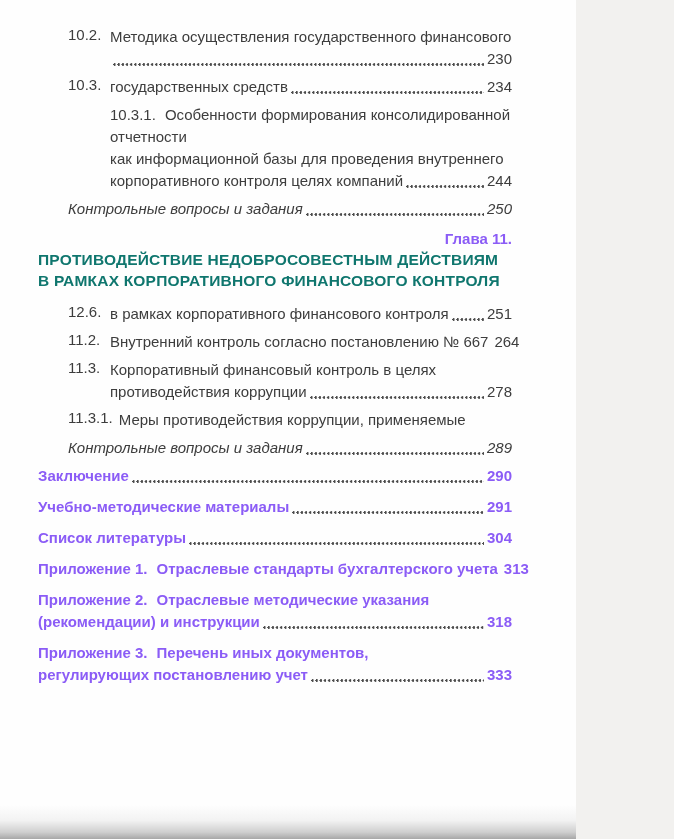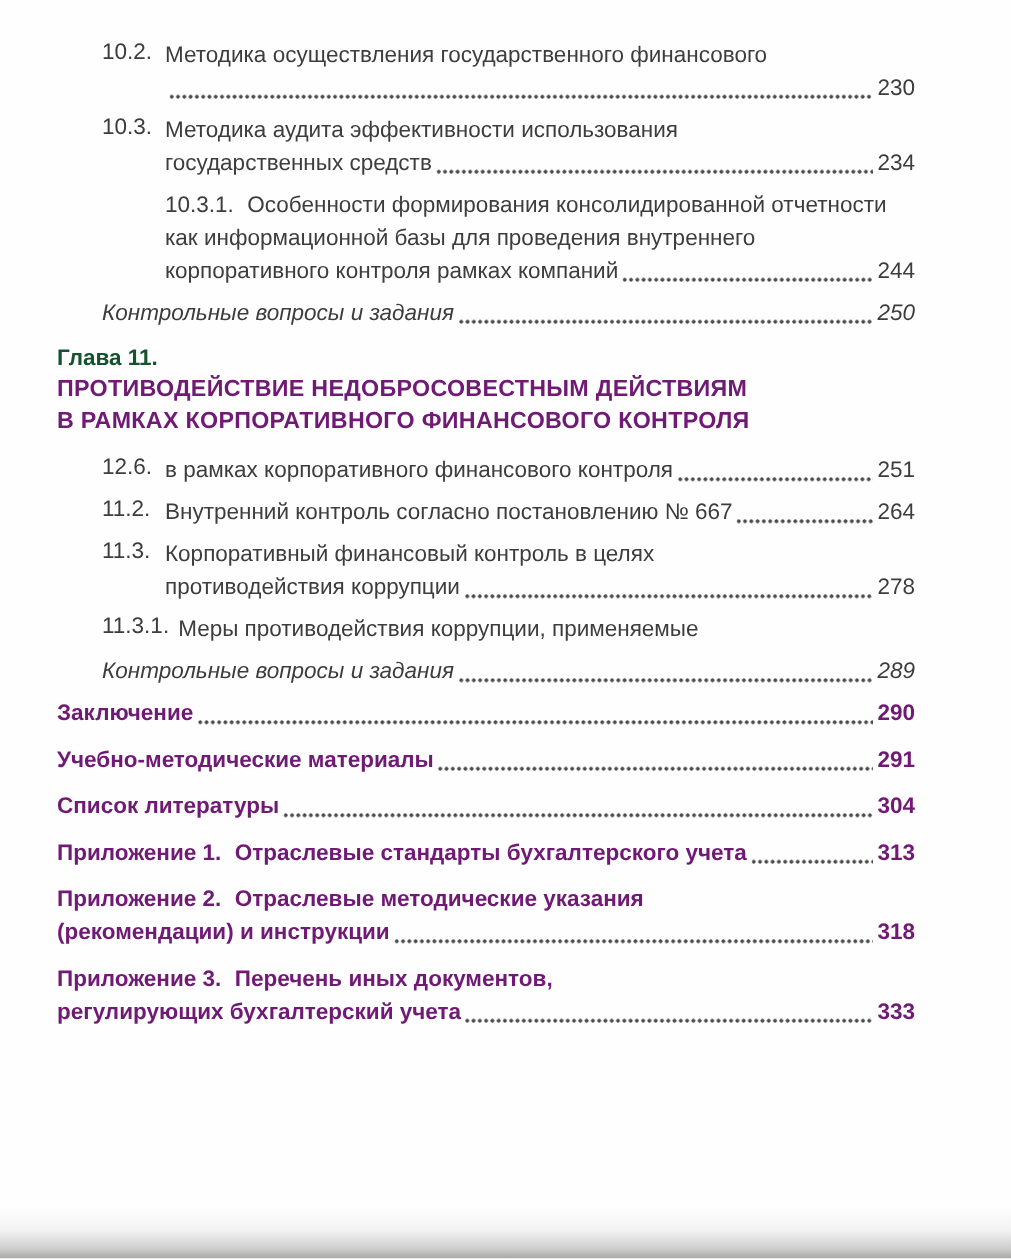--- a/index.html
+++ b/index.html
@@ -1,19 +1,19 @@
 <!DOCTYPE html>
 <html><head>
 <meta charset="utf-8">
 <style>
   * { margin:0; padding:0; box-sizing:border-box; }
   html,body { width:674px; height:839px; }
   body { background:#f2f1ef; font-family:"Liberation Sans","DejaVu Sans",sans-serif; }
   .page {
-    position:relative; width:674px; height:839px;
+    position:relative; width:576px; height:839px;
     background:#fefefe; color:#3d3d3d; overflow:hidden;
   }
   .content { padding:26px 64px 0 38px; font-size:15px; }
 
   .line, .tail { line-height:22px; }
   .entry { display:flex; margin-bottom:6px; }
   .block { margin-bottom:6px; }
   .entry .num { flex:0 0 auto; min-width:42px; padding-right:6px; }
   .entry .body { flex:1 1 auto; min-width:0; }
 
@@ -23,27 +23,27 @@
     flex:1 1 14px; height:3px; margin:0 3px 4px 3px;
     background-image: radial-gradient(circle at 1.5px 1.5px, #4c4c4c 1.1px, rgba(0,0,0,0) 1.45px);
     background-size:4.2px 3px; background-repeat:repeat-x;
   }
   .pg { flex:0 0 auto; }
 
   .ml1 { margin-left:30px; }
   .ml2 { margin-left:72px; }
 
   .italic { font-style:italic;text-align:right; }
-  .bold { font-weight:bold; color:#701a75; }
+  .bold { font-weight:bold; color:#8b5cf6; }
 
   .num-inline { font-weight:inherit; margin-right:9px; }
 
   .chapter { margin:8px 0 12px 0; }
-  .ch-kicker { font-weight:bold; line-height:21px; color:#14532d; }
-  .ch-title { font-weight:bold; font-size:15.5px; line-height:21px; letter-spacing:0.2px; color:#701a75; }
+  .ch-kicker { font-weight:bold; line-height:21px; color:#8b5cf6;text-align:right; }
+  .ch-title { font-weight:bold; font-size:15.5px; line-height:21px; letter-spacing:0.2px; color:#0f766e; }
 
   .top { margin-top:4px; margin-bottom:9px; }
 
   .page-edge {
     position:absolute; left:0; right:0; bottom:0; height:34px;
     background: linear-gradient(to bottom,
       rgba(160,160,160,0) 0%,
       rgba(160,160,160,0.12) 45%,
       rgba(130,130,130,0.38) 80%,
       rgba(110,110,110,0.6) 100%);
@@ -62,36 +62,35 @@
         <div class="tail">
           <span class="dots"></span>
           <span class="pg">230</span>
         </div>
       </div>
     </div>
 
     <div class="entry ml1">
       <span class="num">10.3.</span>
       <div class="body">
-        <div class="line">Методика аудита эффективности использования</div>
         <div class="tail">
           <span class="txt">государственных средств</span>
           <span class="dots"></span>
           <span class="pg">234</span>
         </div>
       </div>
     </div>
 
     <div class="block ml2">
       <div class="line">
         <span class="num-inline">10.3.1.</span><span>Особенности формирования консолидированной отчетности</span>
       </div>
       <div class="line">как информационной базы для проведения внутреннего</div>
       <div class="tail">
-        <span class="txt">корпоративного контроля рамках компаний</span>
+        <span class="txt">корпоративного контроля целях компаний</span>
         <span class="dots"></span>
         <span class="pg">244</span>
       </div>
     </div>
 
     <div class="block ml1 italic">
       <div class="tail">
         <span class="txt">Контрольные вопросы и задания</span>
         <span class="dots"></span>
         <span class="pg">250</span>
@@ -194,21 +193,21 @@
         <span class="dots"></span>
         <span class="pg">318</span>
       </div>
     </div>
 
     <div class="block top bold">
       <div class="line">
         <span class="num-inline">Приложение 3.</span><span>Перечень иных документов,</span>
       </div>
       <div class="tail">
-        <span class="txt">регулирующих бухгалтерский учета</span>
+        <span class="txt">регулирующих постановлению учет</span>
         <span class="dots"></span>
         <span class="pg">333</span>
       </div>
     </div>
 
   </div>
 
   <div class="page-edge"></div>
 </div>
 

